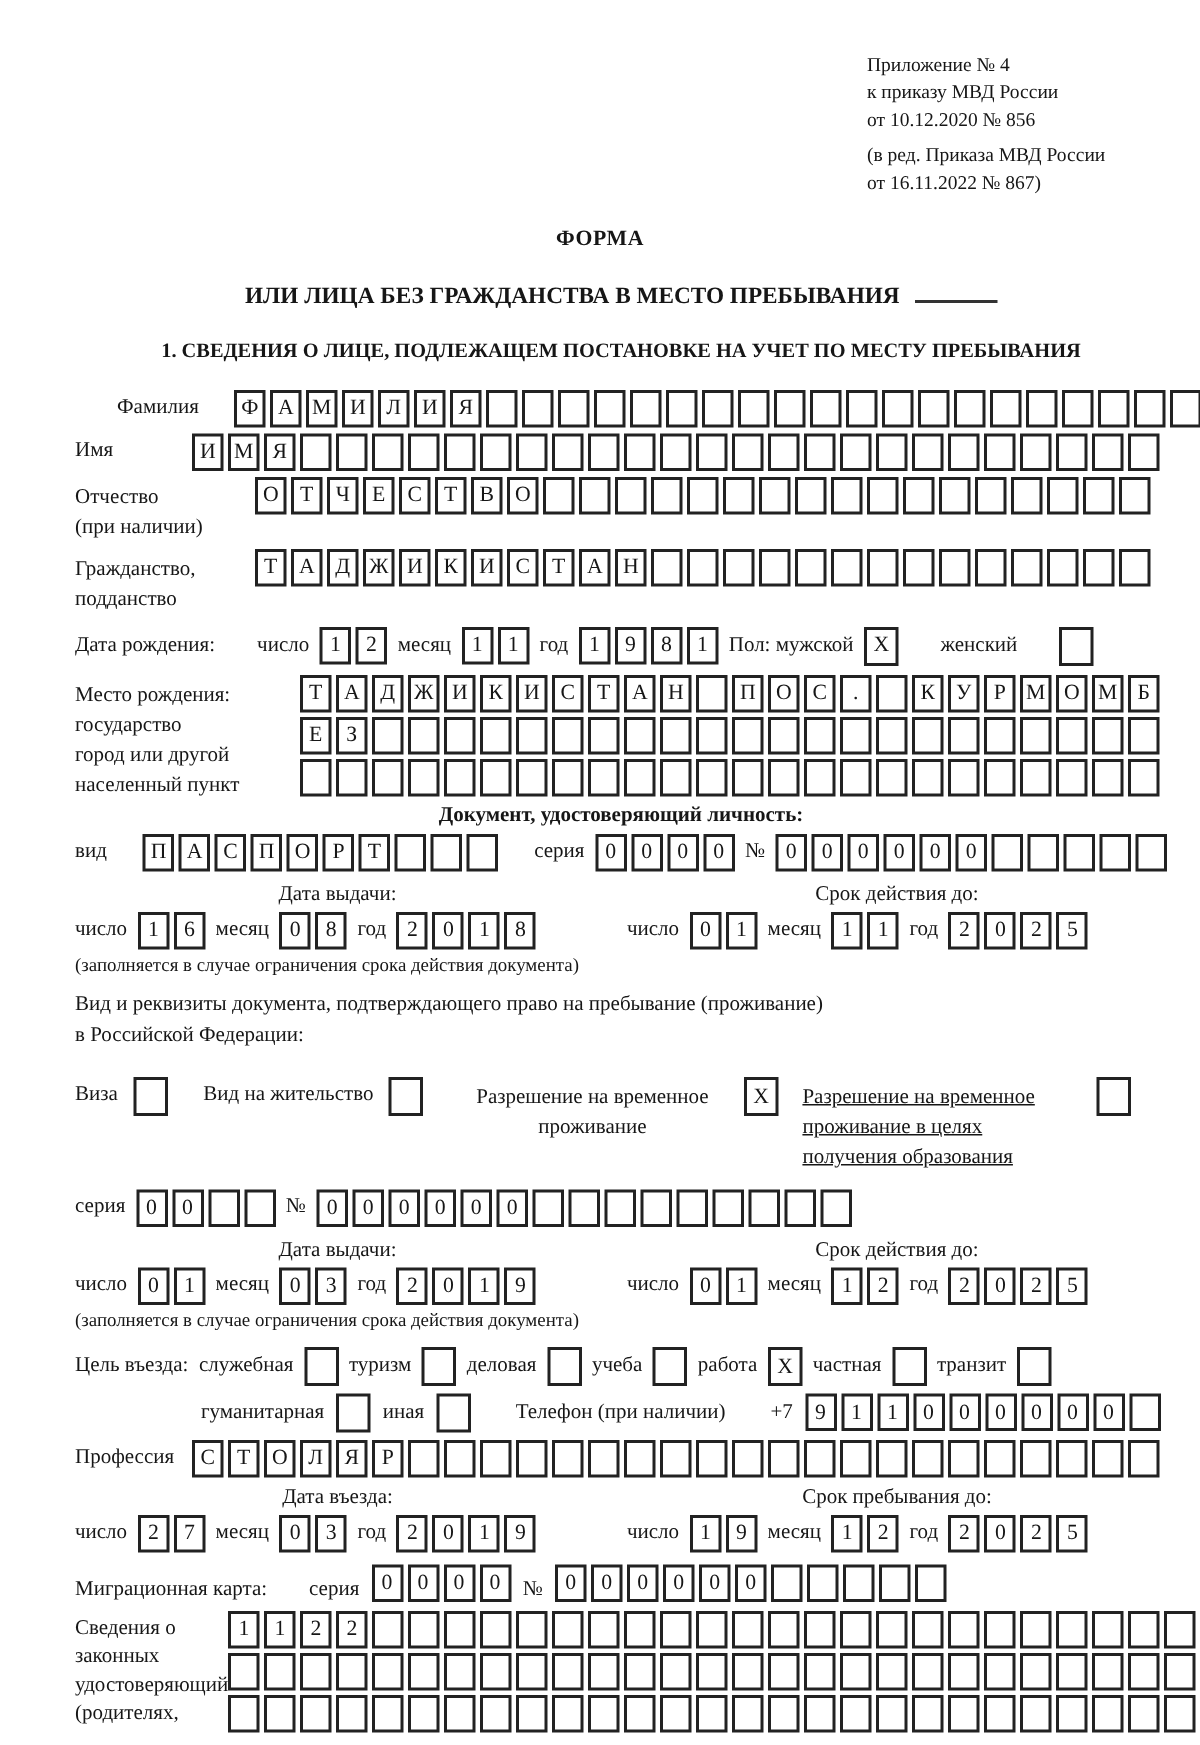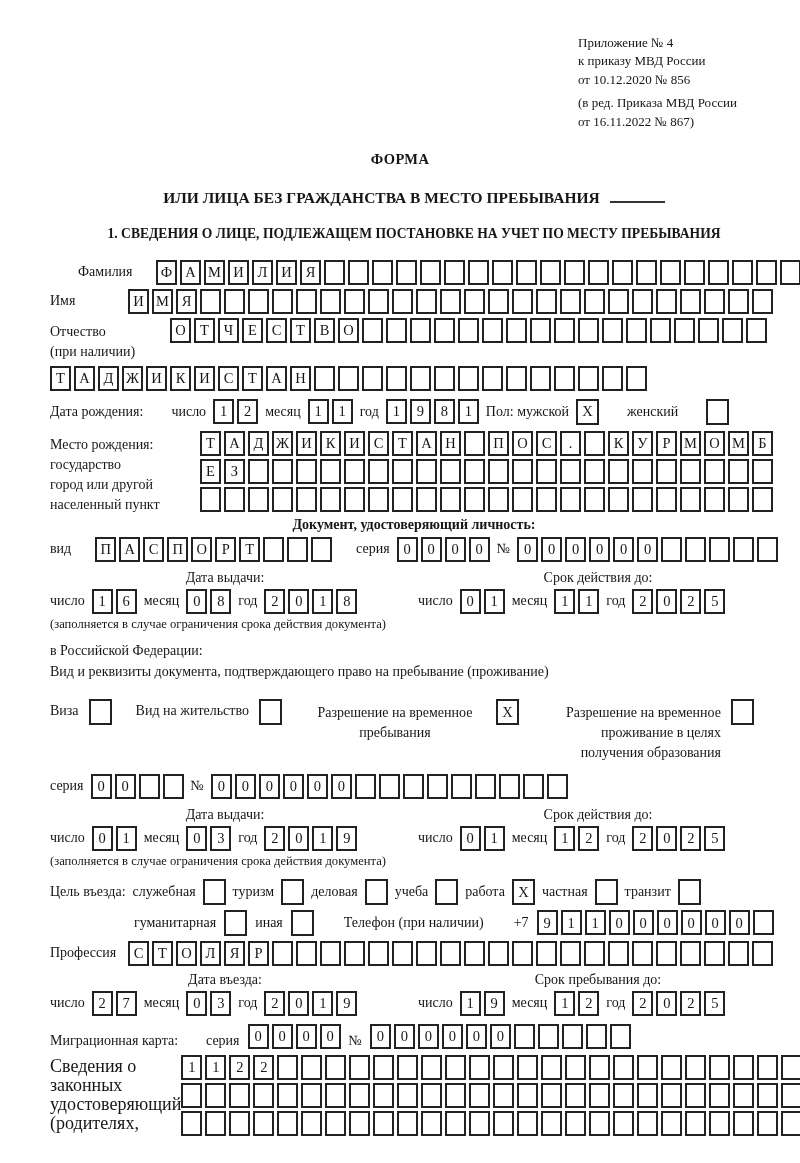--- a/index.html
+++ b/index.html
@@ -48,31 +48,31 @@
   .tc-r { flex:1; padding-left:18px; }
   .dhead { text-align:center; margin-bottom:3px; }
   .note { font-size:12.6px; margin-top:3px; }
 
   .para { margin-top:8px; line-height:1.55; }
 
   .optrow { display:flex; align-items:flex-start; margin-top:16px; gap:10px; }
   .opt { display:flex; align-items:flex-start; gap:10px; }
   .opt .olabel { padding-top:4px; }
   .opt .olabel.c2 { max-width:182px; text-align:center; line-height:1.45; }
-  .opt .olabel.c3 { max-width:186px; text-align:right; line-height:1.45; }
+  .opt .olabel.c3 { max-width:186px; text-align:left; line-height:1.45;text-decoration:underline; }
 
   .prow { display:flex; align-items:center; gap:7px; margin-top:10px; }
   .prow .pl { white-space:nowrap; }
   .phrow { display:flex; align-items:center; gap:8px; margin-top:5px; margin-left:84px; }
   .sp20 { width:14px; }
 
   .mcrow { display:flex; align-items:flex-end; gap:8px; margin-top:8px; }
   .mclabel { flex:0 0 148px; }
 
-  .reps-label { flex:0 0 88px; font-size:18px; padding-top:2px; }
+  .reps-label { flex:0 0 88px; font-size:14px; padding-top:2px; }
   .reps-label div { line-height:19px; }
 </style>
 </head>
 <body>
 
 <div class="page">
 
   <div class="hdr">
     <div>Приложение № 4</div>
     <div>к приказу МВД России</div>
@@ -185,20 +185,24 @@
         <span class="box"></span>
         <span class="box"></span>
         <span class="box"></span>
         <span class="box"></span>
         <span class="box"></span>
         <span class="box"></span>
       </div>
   </div>
 
   <div class="frow">
+    <div class="flabel w120">
+      <div>Гражданство,</div>
+      <div>подданство</div>
+    </div>
     <div class="boxes">
         <span class="box">Т</span>
         <span class="box">А</span>
         <span class="box">Д</span>
         <span class="box">Ж</span>
         <span class="box">И</span>
         <span class="box">К</span>
         <span class="box">И</span>
         <span class="box">С</span>
         <span class="box">Т</span>
@@ -425,39 +429,39 @@
             <span class="box">0</span>
             <span class="box">2</span>
             <span class="box">5</span>
           </span>
       </div>
     </div>
   </div>
   <div class="note">(заполняется в случае ограничения срока действия документа)</div>
 
   <div class="para">
+    <div>Вид и реквизиты документа, подтверждающего право на пребывание (проживание)</div>
     <div>в Российской Федерации:</div>
-    <div>Вид и реквизиты документа, подтверждающего право на пребывание (проживание)</div>
   </div>
 
   <div class="optrow">
     <div class="opt">
       <span class="olabel">Виза</span>
       <span class="boxes cb">
           <span class="box"></span>
         </span>
     </div>
     <div class="opt" style="margin-left:14px;">
       <span class="olabel">Вид на жительство</span>
       <span class="boxes cb">
           <span class="box"></span>
         </span>
     </div>
     <div class="opt" style="margin-left:12px;">
-      <span class="olabel c2">Разрешение на временное пребывания</span>
+      <span class="olabel c2">Разрешение на временное проживание</span>
       <span class="boxes cb">
           <span class="box">X</span>
         </span>
     </div>
     <div class="opt" style="margin-left:6px;">
       <span class="olabel c3">Разрешение на временное проживание в целях получения образования</span>
       <span class="boxes cb">
           <span class="box"></span>
         </span>
     </div>

